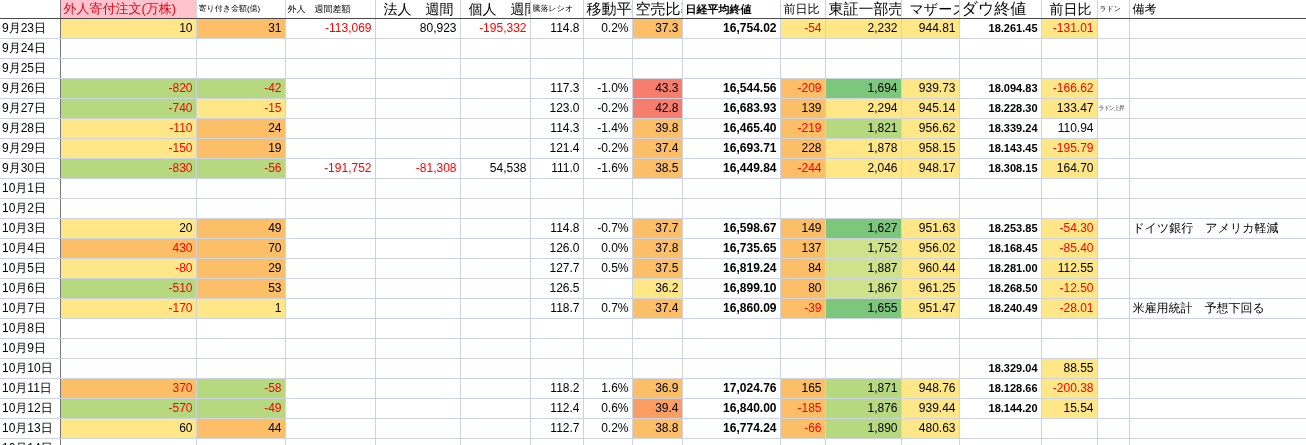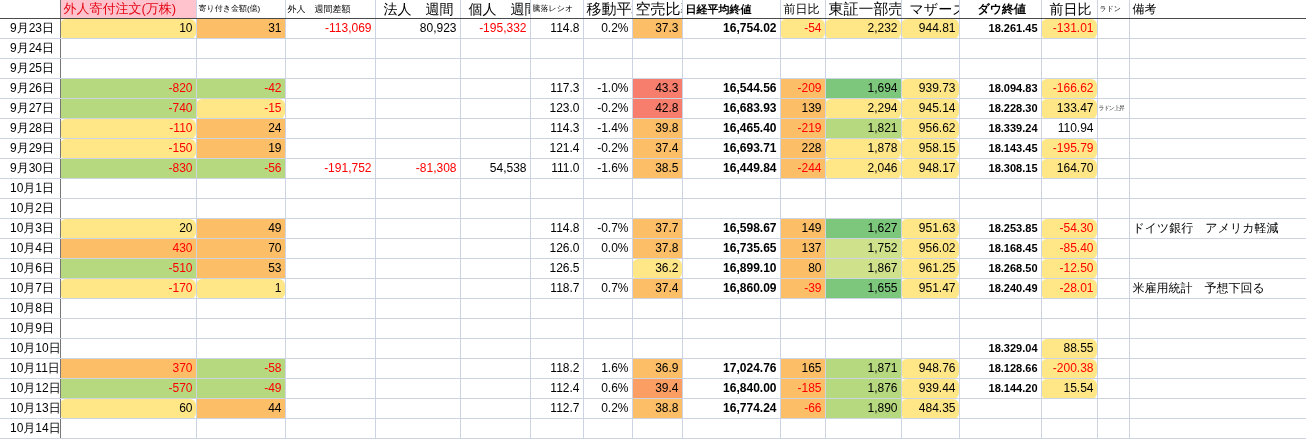--- a/index.html
+++ b/index.html
@@ -18,43 +18,43 @@
     overflow:hidden;
     vertical-align:middle;
   }
   thead th{
     height:18px;line-height:18px;
     font-weight:normal;text-align:left;
     border-bottom:1px solid #4a4a4a;
     background:#fff;font-size:11px;
   }
   td.date, thead th.corner{border-right:1px solid #777;}
-  td.date{padding:0 10px;font-size:12px;}
+  td.date{padding:0 2px;font-size:12px;}
   td.num{text-align:right;}
   td.rtx{color:var(--c-red);}
   td.bld{font-weight:bold;}
   td.dow{font-size:11px;letter-spacing:0;}
-  td.bg-y{background:var(--c-y);border-radius:6px;}
+  td.bg-y{background:var(--c-y);}
   td.bg-o{background:var(--c-o);margin-top:8px;}
   td.bg-do{background:var(--c-do);}
   td.bg-g{background:var(--c-g);}
   td.bg-lg{background:var(--c-lg);}
   td.bg-dg{background:var(--c-dg);text-align:right;}
   td.bg-rr{background:var(--c-rr);margin-top:42px;}
   td.tiny{font-size:6px;line-height:19px;color:#333;letter-spacing:-1px;padding:0 1px;}
   td.biko{overflow:visible;}
   thead th.h-pink{background:var(--c-pink);color:#e30613;font-size:13px;}
   thead th.h-tiny{font-size:8px;padding:0 2px;margin-left:45px;}
   thead th.h-vtiny{font-size:7px;padding:0 2px;}
   thead th.h-small{font-size:9px;padding:0 2px;}
   thead th.h-mid{font-size:15px;}
   thead th.h-mid2{font-size:12px;}
   thead th.h-big{font-size:14px;padding:0 8px;}
   thead th.h-bold{font-size:11px;font-weight:bold;}
-  thead th.h-bigbold{font-size:12px;font-weight:bold;padding:0 18px;}
+  thead th.h-bigbold{font-size:16px;font-weight:normal;padding:0 2px;}
 </style>
 </head>
 <body>
 
 <div class="sheet">
   <table>
     <colgroup>
         <col style="width: 60px;">
         <col style="width: 136px;">
         <col style="width: 89px;">
@@ -317,20 +317,39 @@
           <td class="num bld">16,735.65</td>
           <td class="num bg-o">137</td>
           <td class="num bg-lg">1,752</td>
           <td class="num bg-y">956.02</td>
           <td class="num bld dow">18.168.45</td>
           <td class="num bg-y rtx">-85.40</td>
           <td class=""></td>
           <td class=""></td>
         </tr>
         <tr>
+          <td class="date">10月5日</td>
+          <td class="num bg-y rtx">-80</td>
+          <td class="num bg-o">29</td>
+          <td class="num"></td>
+          <td class="num"></td>
+          <td class="num"></td>
+          <td class="num">127.7</td>
+          <td class="num">0.5%</td>
+          <td class="num bg-o">37.5</td>
+          <td class="num bld">16,819.24</td>
+          <td class="num bg-o">84</td>
+          <td class="num bg-lg">1,887</td>
+          <td class="num bg-y">960.44</td>
+          <td class="num bld dow">18.281.00</td>
+          <td class="num bg-y">112.55</td>
+          <td class=""></td>
+          <td class=""></td>
+        </tr>
+        <tr>
           <td class="date">10月6日</td>
           <td class="num bg-g rtx">-510</td>
           <td class="num bg-o">53</td>
           <td class="num"></td>
           <td class="num"></td>
           <td class="num"></td>
           <td class="num">126.5</td>
           <td class="num"></td>
           <td class="num bg-y">36.2</td>
           <td class="num bld">16,899.10</td>
@@ -462,21 +481,21 @@
           <td class="num bg-o">44</td>
           <td class="num"></td>
           <td class="num"></td>
           <td class="num"></td>
           <td class="num">112.7</td>
           <td class="num">0.2%</td>
           <td class="num bg-o">38.8</td>
           <td class="num bld">16,774.24</td>
           <td class="num bg-o rtx">-66</td>
           <td class="num bg-g">1,890</td>
-          <td class="num bg-y">484.35</td>
+          <td class="num bg-y">480.63</td>
           <td class="num"></td>
           <td class="num"></td>
           <td class=""></td>
           <td class=""></td>
         </tr>
         <tr>
           <td class="date">10月14日</td>
           <td class="num"></td>
           <td class="num"></td>
           <td class="num"></td>

